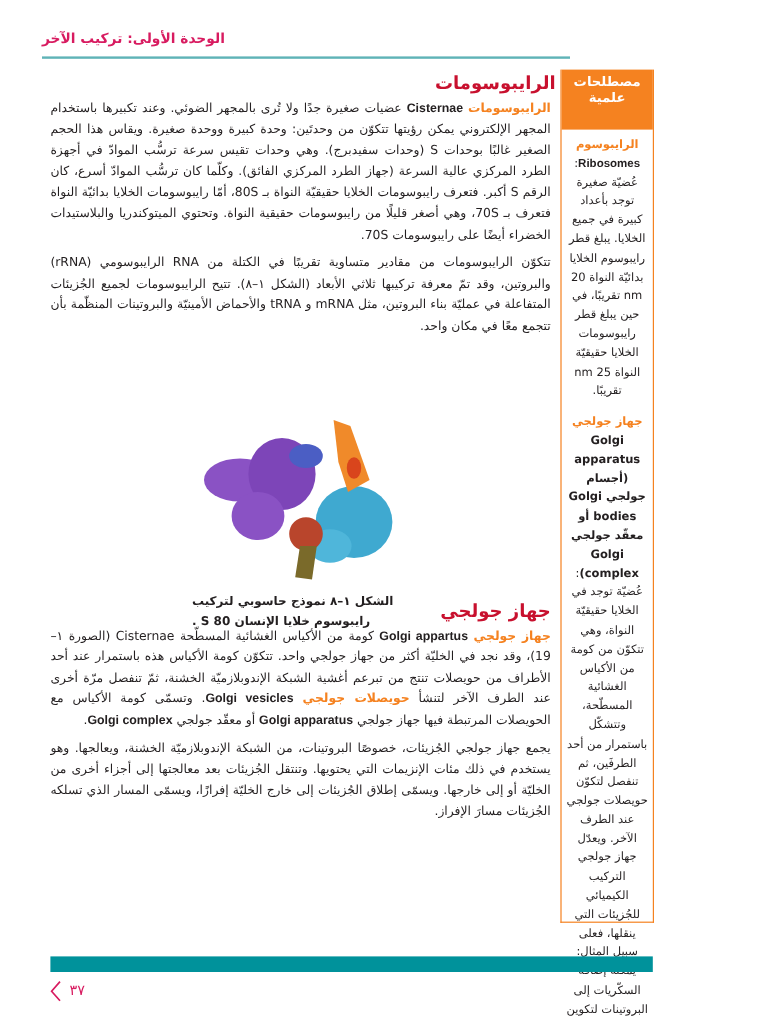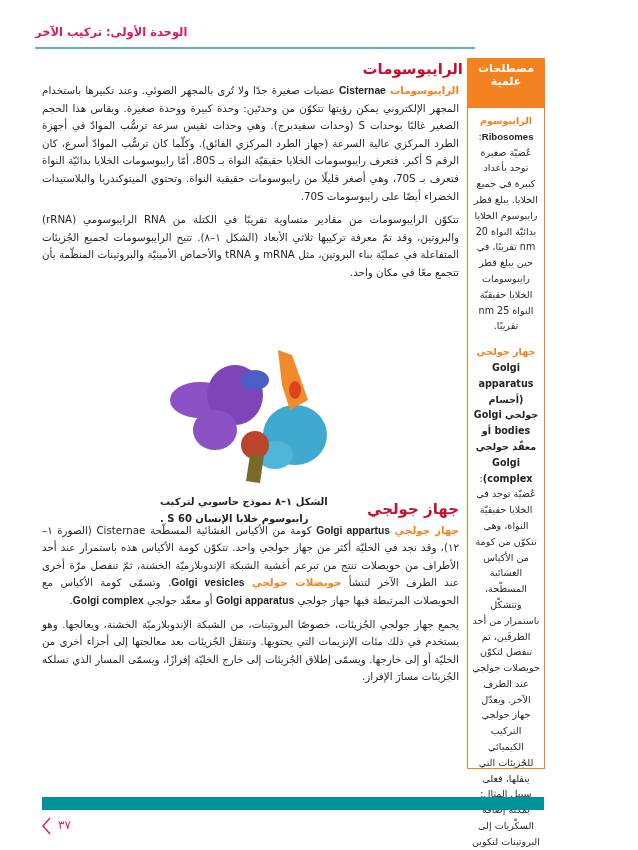--- a/index.html
+++ b/index.html
@@ -48,21 +48,21 @@
   <p>تتكوّن الرايبوسومات من مقادير متساوية تقريبًا في الكتلة من RNA الرايبوسومي (rRNA) والبروتين، وقد تمّ معرفة تركيبها ثلاثي الأبعاد (الشكل ١–٨). تتيح الرايبوسومات لجميع الجُزيئات المتفاعلة في عمليّة بناء البروتين، مثل mRNA و tRNA والأحماض الأمينيّة والبروتينات المنظّمة بأن تتجمع معًا في مكان واحد.</p>
 
   <div style="height:210px"></div>
 
   <div class="sec-title-row">
     <span class="sec-title">جهاز جولجي</span>
   </div>
   <p>
     <span class="kw">جهاز جولجي</span>
     <span class="en">Golgi appartus</span>
-    <span>كومة من الأكياس الغشائية المسطّحة Cisternae (الصورة ١–١٢)، وقد نجد في الخليّة أكثر من جهاز جولجي واحد. تتكوّن كومة الأكياس هذه باستمرار عند أحد الأطراف من حويصلات تنتج من تبرعم أغشية الشبكة الإندوبلازميّة الخشنة، ثمّ تنفصل مرّة أخرى عند الطرف الآخر لتنشأ</span>
+    <span>كومة من الأكياس الغشائية المسطّحة Cisternae (الصورة ١–19)، وقد نجد في الخليّة أكثر من جهاز جولجي واحد. تتكوّن كومة الأكياس هذه باستمرار عند أحد الأطراف من حويصلات تنتج من تبرعم أغشية الشبكة الإندوبلازميّة الخشنة، ثمّ تنفصل مرّة أخرى عند الطرف الآخر لتنشأ</span>
     <span class="kw">حويصلات جولجي</span>
     <span class="en">Golgi vesicles</span><span>. وتسمّى كومة الأكياس مع الحويصلات المرتبطة فيها جهاز جولجي</span>
     <span class="en">Golgi apparatus</span>
     <span>أو معقّد جولجي</span>
     <span class="en">Golgi complex</span>.
   </p>
   <p>يجمع جهاز جولجي الجُزيئات، خصوصًا البروتينات، من الشبكة الإندوبلازميّة الخشنة، ويعالجها. وهو يستخدم في ذلك مئات الإنزيمات التي يحتويها. وتنتقل الجُزيئات بعد معالجتها إلى أجزاء أخرى من الخليّة أو إلى خارجها. ويسمّى إطلاق الجُزيئات إلى خارج الخليّة إفرازًا، ويسمّى المسار الذي تسلكه الجُزيئات مسارَ الإفراز.</p>
 </div>
 
 <div class="figure">
@@ -81,21 +81,21 @@
       <polygon points="118,5 132,10 148,55 130,65 122,40" fill="#f08a2a"></polygon>
       <ellipse cx="135" cy="45" rx="6" ry="9" fill="#d9451c"></ellipse>
     </g>
     <g>
       <ellipse cx="95" cy="100" rx="14" ry="14" fill="#b9452c"></ellipse>
       <polygon points="90,110 104,110 100,138 86,136" fill="#7a6a2a"></polygon>
     </g>
   </svg>
   <div class="fig-caption">
     <div>الشكل ١–٨  نموذج حاسوبي لتركيب</div>
-    <div>رايبوسوم خلايا الإنسان 60 S .</div>
+    <div>رايبوسوم خلايا الإنسان 80 S .</div>
   </div>
 </div>
 
 <div class="sidebar">
   <div class="sb-head">مصطلحات علمية</div>
   <div class="sb-body">
     <p>
       <span class="sb-term">الرايبوسوم</span>
       <span class="en">Ribosomes</span>:
       <span>عُضيّة صغيرة توجد بأعداد كبيرة في جميع الخلايا. يبلغ قطر رايبوسوم الخلايا بدائيّة النواة 20 nm تقريبًا، في حين يبلغ قطر رايبوسومات الخلايا حقيقيّة النواة 25 nm تقريبًا.</span>

